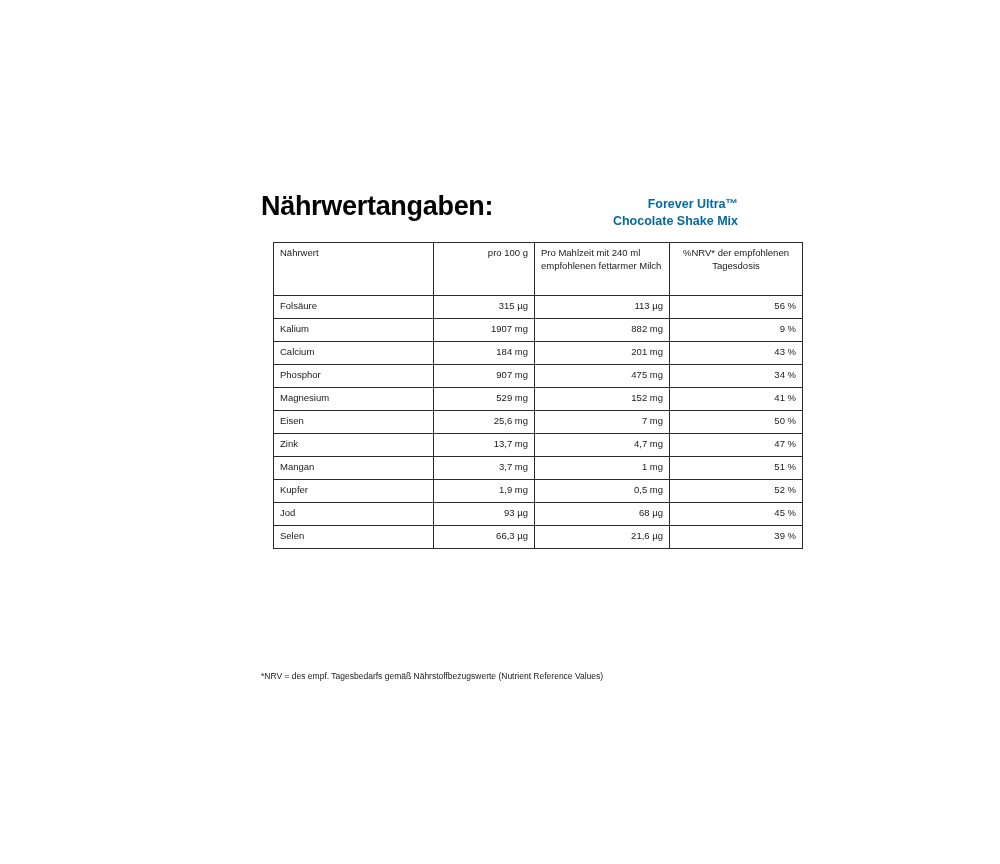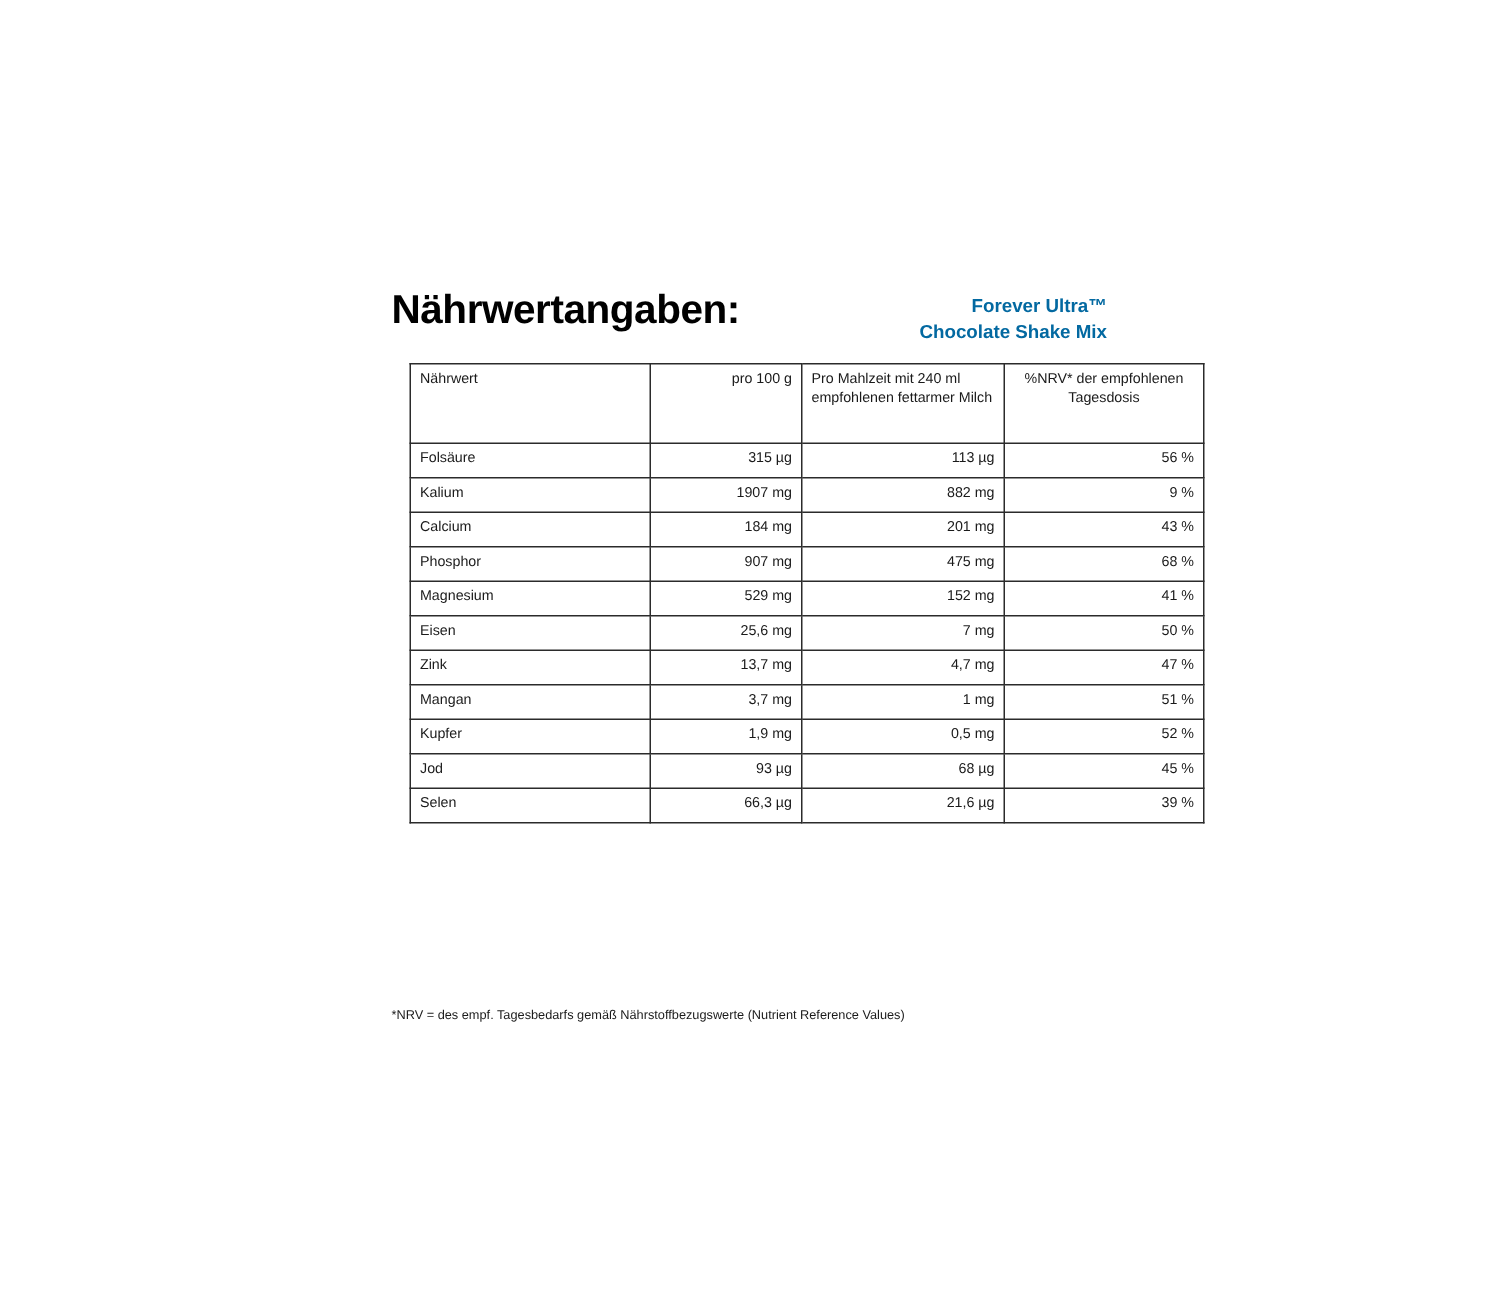--- a/index.html
+++ b/index.html
@@ -144,21 +144,21 @@
       <tr>
         <td class="name">Calcium</td>
         <td class="num">184 mg</td>
         <td class="num">201 mg</td>
         <td class="num">43 %</td>
       </tr>
       <tr>
         <td class="name">Phosphor</td>
         <td class="num">907 mg</td>
         <td class="num">475 mg</td>
-        <td class="num">68 %</td>
+        <td class="num">34 %</td>
       </tr>
       <tr>
         <td class="name">Magnesium</td>
         <td class="num">529 mg</td>
         <td class="num">152 mg</td>
         <td class="num">41 %</td>
       </tr>
       <tr>
         <td class="name">Eisen</td>
         <td class="num">25,6 mg</td>

